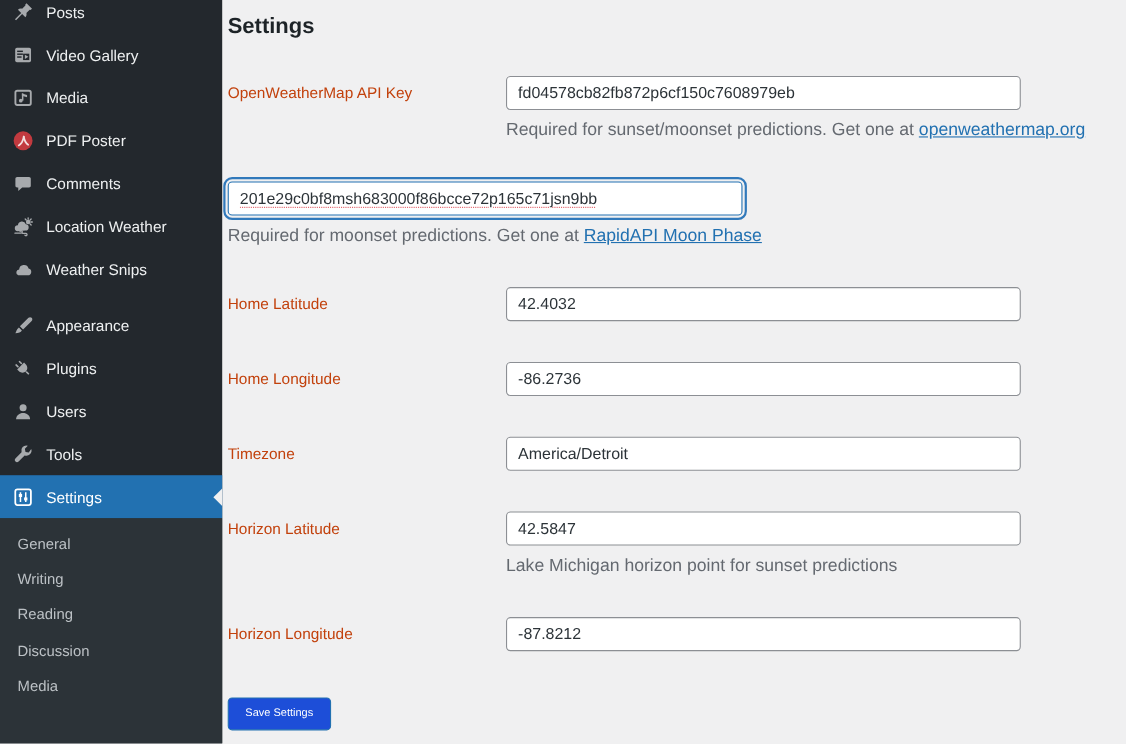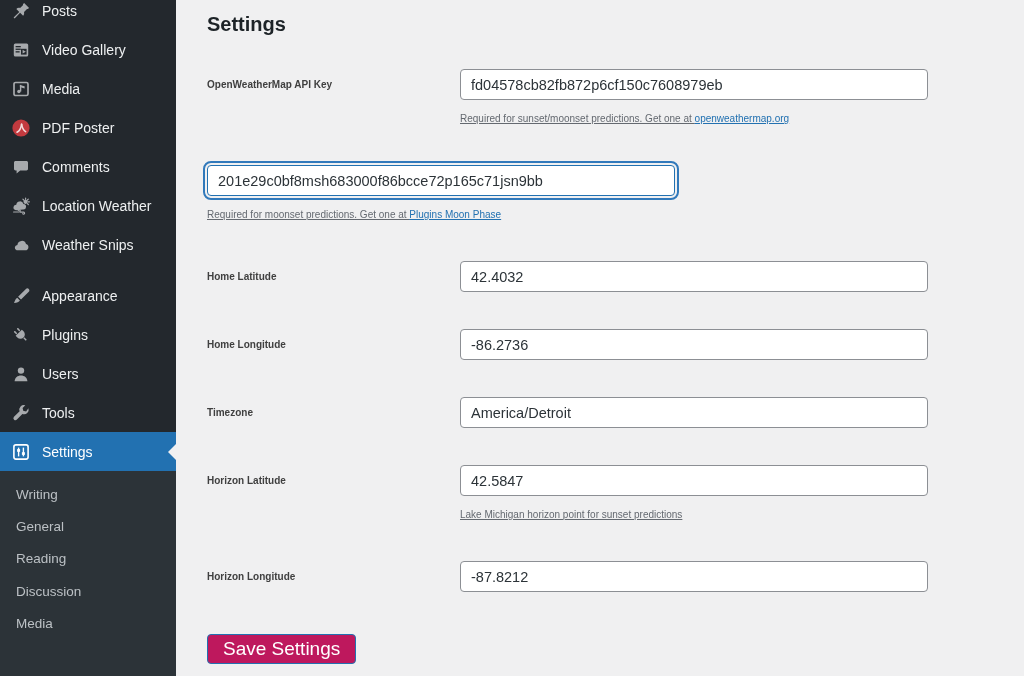--- a/index.html
+++ b/index.html
@@ -4,21 +4,21 @@
 <style>
   html,body{margin:0;padding:0;}
   body{
     width:1024px;height:676px;overflow:hidden;position:relative;
     background:#f0f0f1;
     font-family:"Liberation Sans","DejaVu Sans",sans-serif;
     -webkit-font-smoothing:antialiased;
   }
   
   .sidebar{
-    position:absolute;left:0;top:0;width:176px;height:676px;
+    position:absolute;left:0;top:0;width:202px;height:676px;
     background:#23282d;display:flex;flex-direction:column;
   }
   .menu{margin-top:-9px;}
   .menu-item{
     height:39px;display:flex;align-items:center;gap:11px;
     padding-left:11px;color:#eef0f1;font-size:14px;cursor:pointer;
     position:relative;white-space:nowrap;
   }
   .menu-item .mi-icon{width:20px;height:20px;flex:0 0 20px;color:#a7aaad;display:inline-flex;}
   .menu-item .mi-icon svg{width:20px;height:20px;display:block;}
@@ -31,36 +31,36 @@
   .menu-sep{height:12px;}
   .submenu{background:#2c3338;padding:7px 0 0;flex:1;}
   .submenu-item{
     height:32.4px;display:flex;align-items:center;padding-left:16px;
     color:#bcc1c5;font-size:13.5px;cursor:pointer;white-space:nowrap;
   }
   
   .content{position:absolute;left:183px;top:0;right:0;bottom:0;padding:12px 0 0 24px;}
   .page-title{margin:0 0 33px;font-size:20px;line-height:24px;font-weight:700;color:#1d2327;}
   .form-row{display:flex;align-items:flex-start;margin-bottom:37px;}
-  .f-label{width:253px;flex:0 0 253px;font-size:10px;font-weight:700;color:#404040;line-height:31px;}
+  .f-label{width:253px;flex:0 0 253px;font-size:14px;font-weight:400;color:#c2410c;line-height:31px;}
   .text-input{
     width:468px;height:31px;box-sizing:border-box;background:#fff;
     border:1px solid #8c8f94;border-radius:4px;padding:0 10px;
     font-size:14.5px;color:#2c3338;font-family:inherit;
   }
   .text-input.focused{
     border:1px solid #2271b1;outline:2px solid #3179bb;outline-offset:2px;
     text-decoration:underline dotted #e0565f;text-underline-offset:3px;text-decoration-thickness:1px;
   }
-  .help{margin:10px 0 0;font-size:10px;line-height:18px;color:#646970;text-decoration:underline;}
+  .help{margin:10px 0 0;font-size:16px;line-height:18px;color:#646970;}
   .help a{color:#2271b1;text-decoration:underline;cursor:pointer;}
   .save-btn{
-    margin-top:5px;display:inline-block;background:#be185d;color:#fff;
+    margin-top:5px;display:inline-block;background:#1d4ed8;color:#fff;
     border:1px solid #2271b1;border-radius:4px;padding:6px 15px;
-    font-size:19px;font-family:inherit;cursor:pointer;line-height:16px;
+    font-size:10px;font-family:inherit;cursor:pointer;line-height:16px;
   }
 </style>
 </head>
 <body>
 
 <div class="sidebar">
   <div class="menu">
 
     <div class="menu-item">
       <span class="mi-icon">
@@ -206,24 +206,24 @@
             <rect x="6.1" y="7.1" width="3" height="2.7" fill="currentColor"></rect>
             <rect x="10.9" y="10.2" width="3" height="2.7" fill="currentColor"></rect>
           </svg>
       </span>
       <span class="mi-label">Settings</span>
     </div>
   </div>
 
   <div class="submenu">
     <div class="submenu-item">
+        <span>General</span>
+      </div>
+    <div class="submenu-item">
         <span>Writing</span>
-      </div>
-    <div class="submenu-item">
-        <span>General</span>
       </div>
     <div class="submenu-item">
         <span>Reading</span>
       </div>
     <div class="submenu-item">
         <span>Discussion</span>
       </div>
     <div class="submenu-item">
         <span>Media</span>
       </div>
@@ -237,21 +237,21 @@
     <label class="f-label">OpenWeatherMap API Key</label>
     <div class="f-control">
       <input type="text" class="text-input" value="fd04578cb82fb872p6cf150c7608979eb" style="">
       <p class="help"><span>Required for sunset/moonset predictions. Get one at </span><a>openweathermap.org</a></p>
     </div>
   </div>
 
   <div class="form-row">
     <div class="f-control">
       <input type="text" class="text-input focused" value="201e29c0bf8msh683000f86bcce72p165c71jsn9bb" style="">
-      <p class="help"><span>Required for moonset predictions. Get one at </span><a>Plugins Moon Phase</a></p>
+      <p class="help"><span>Required for moonset predictions. Get one at </span><a>RapidAPI Moon Phase</a></p>
     </div>
   </div>
 
   <div class="form-row">
     <label class="f-label">Home Latitude</label>
     <div class="f-control">
       <input type="text" class="text-input" value="42.4032" style="">
     </div>
   </div>
 

